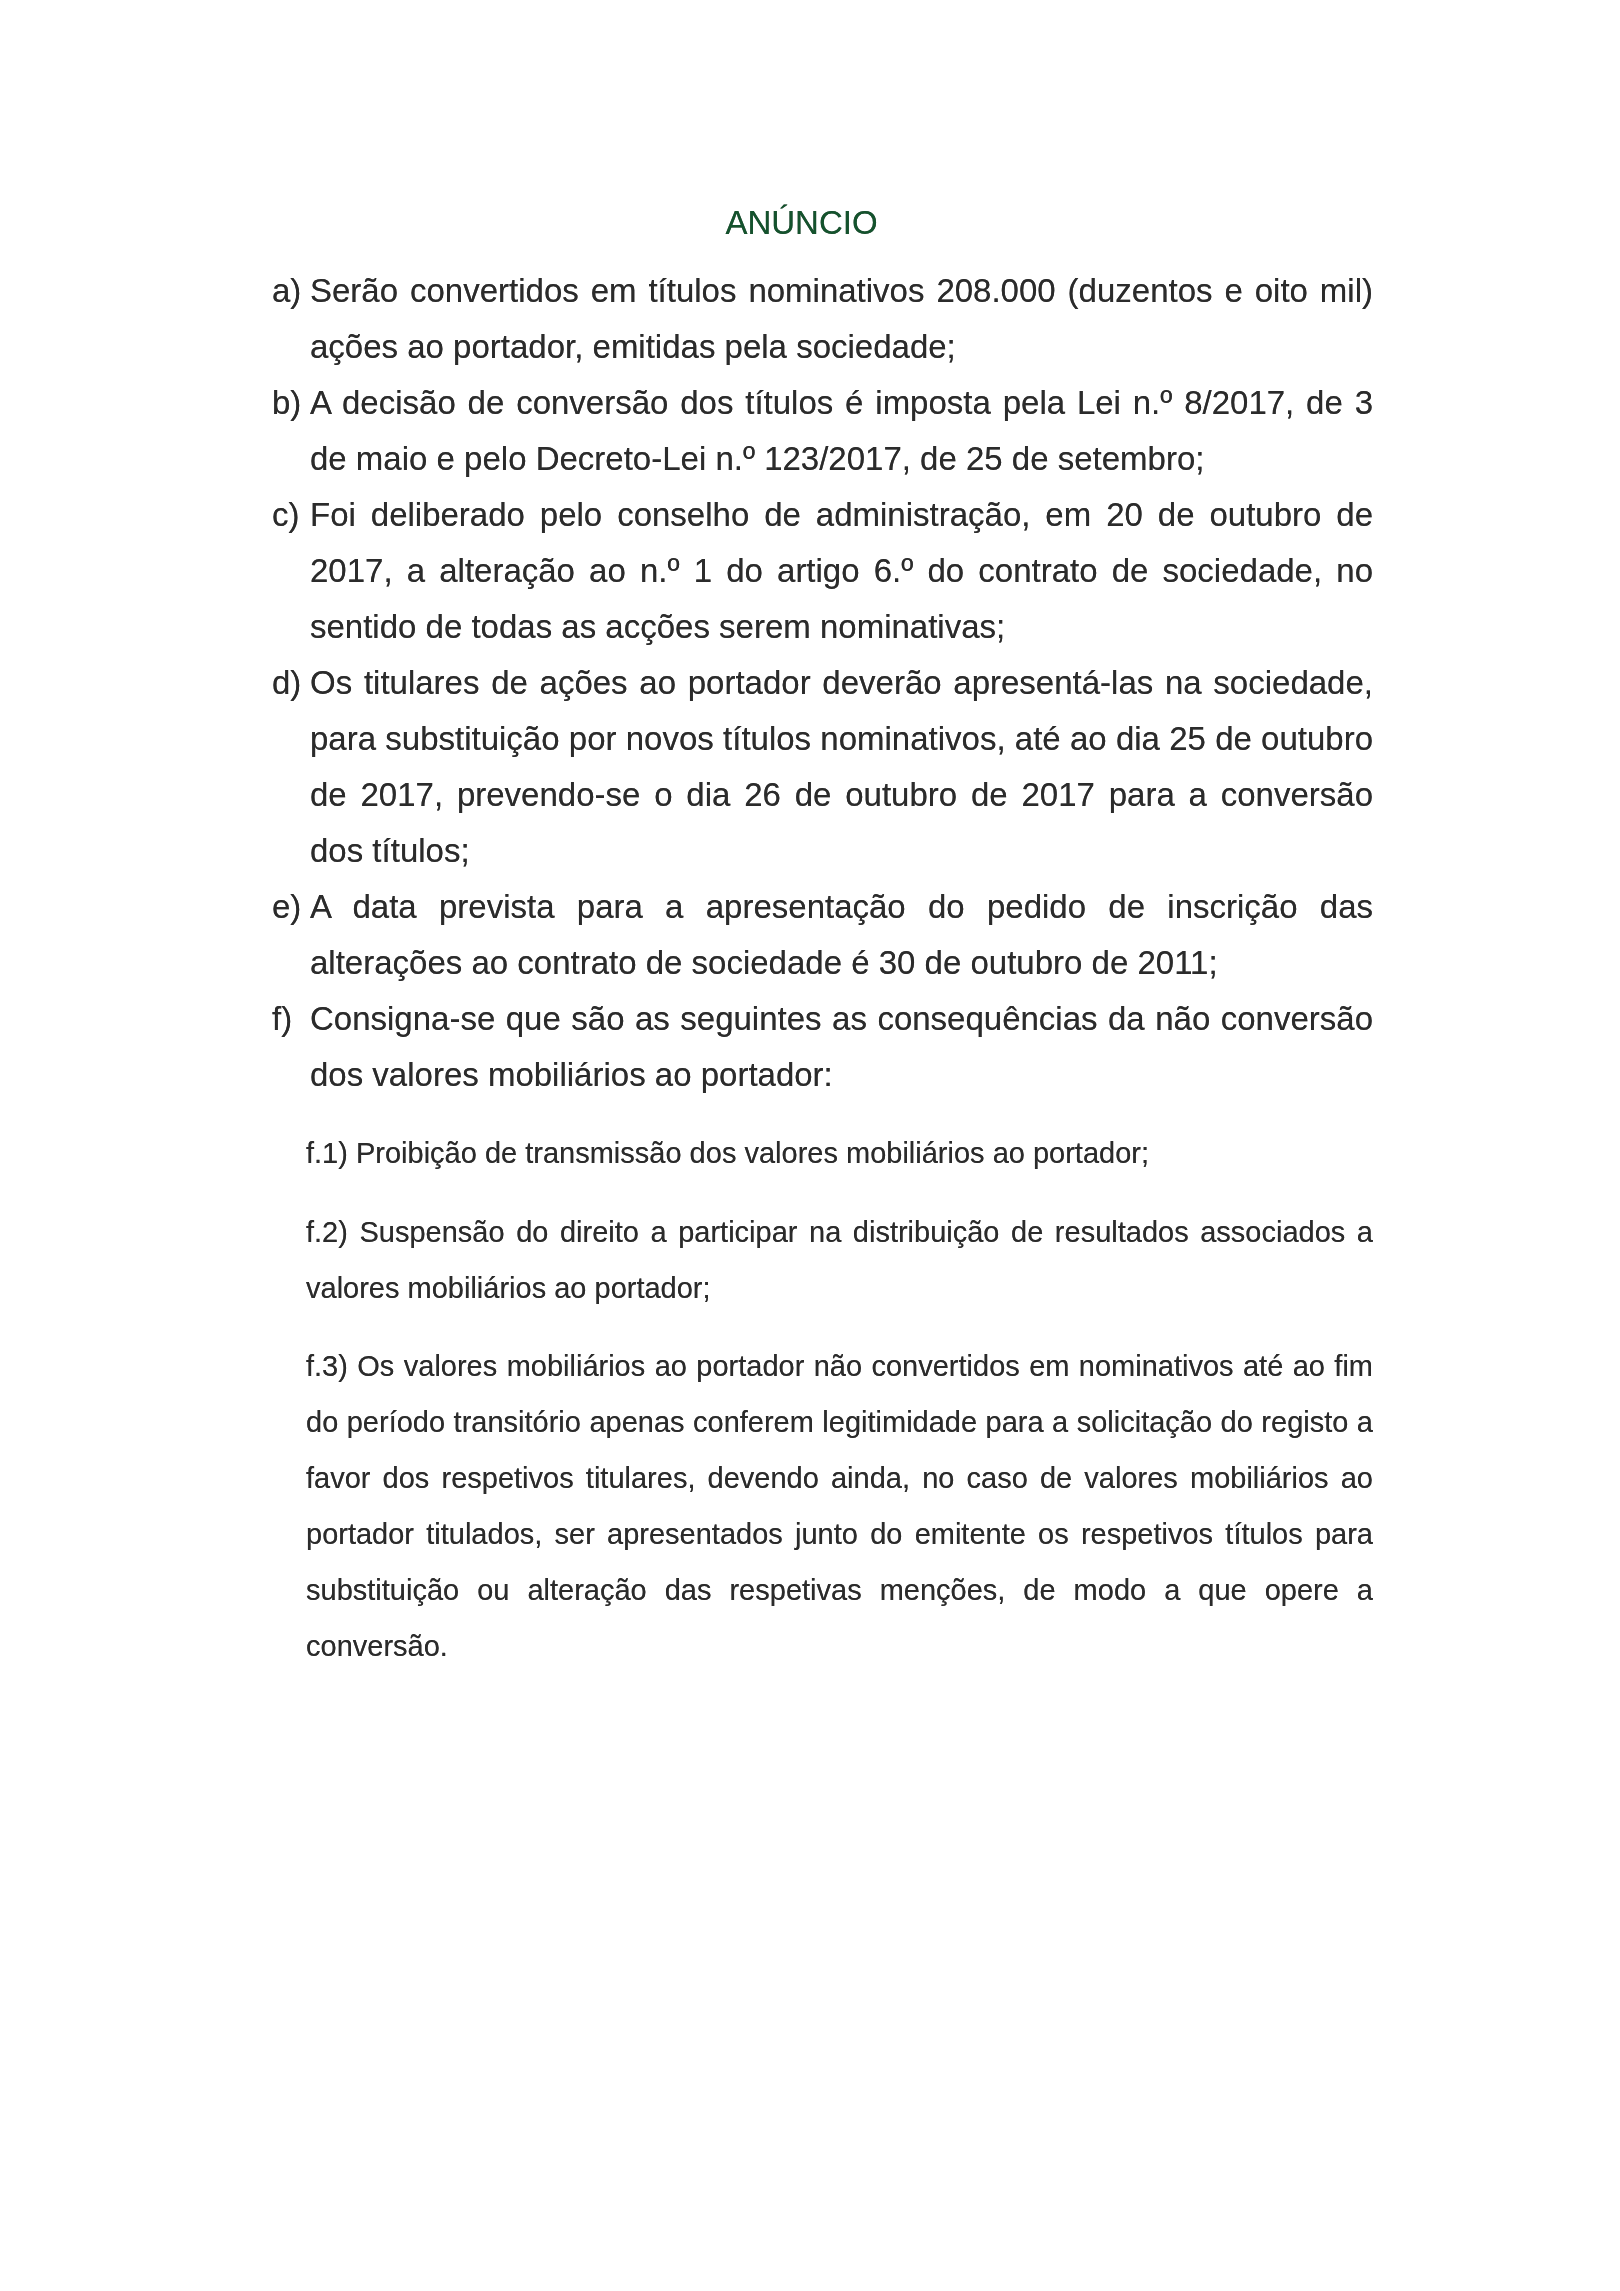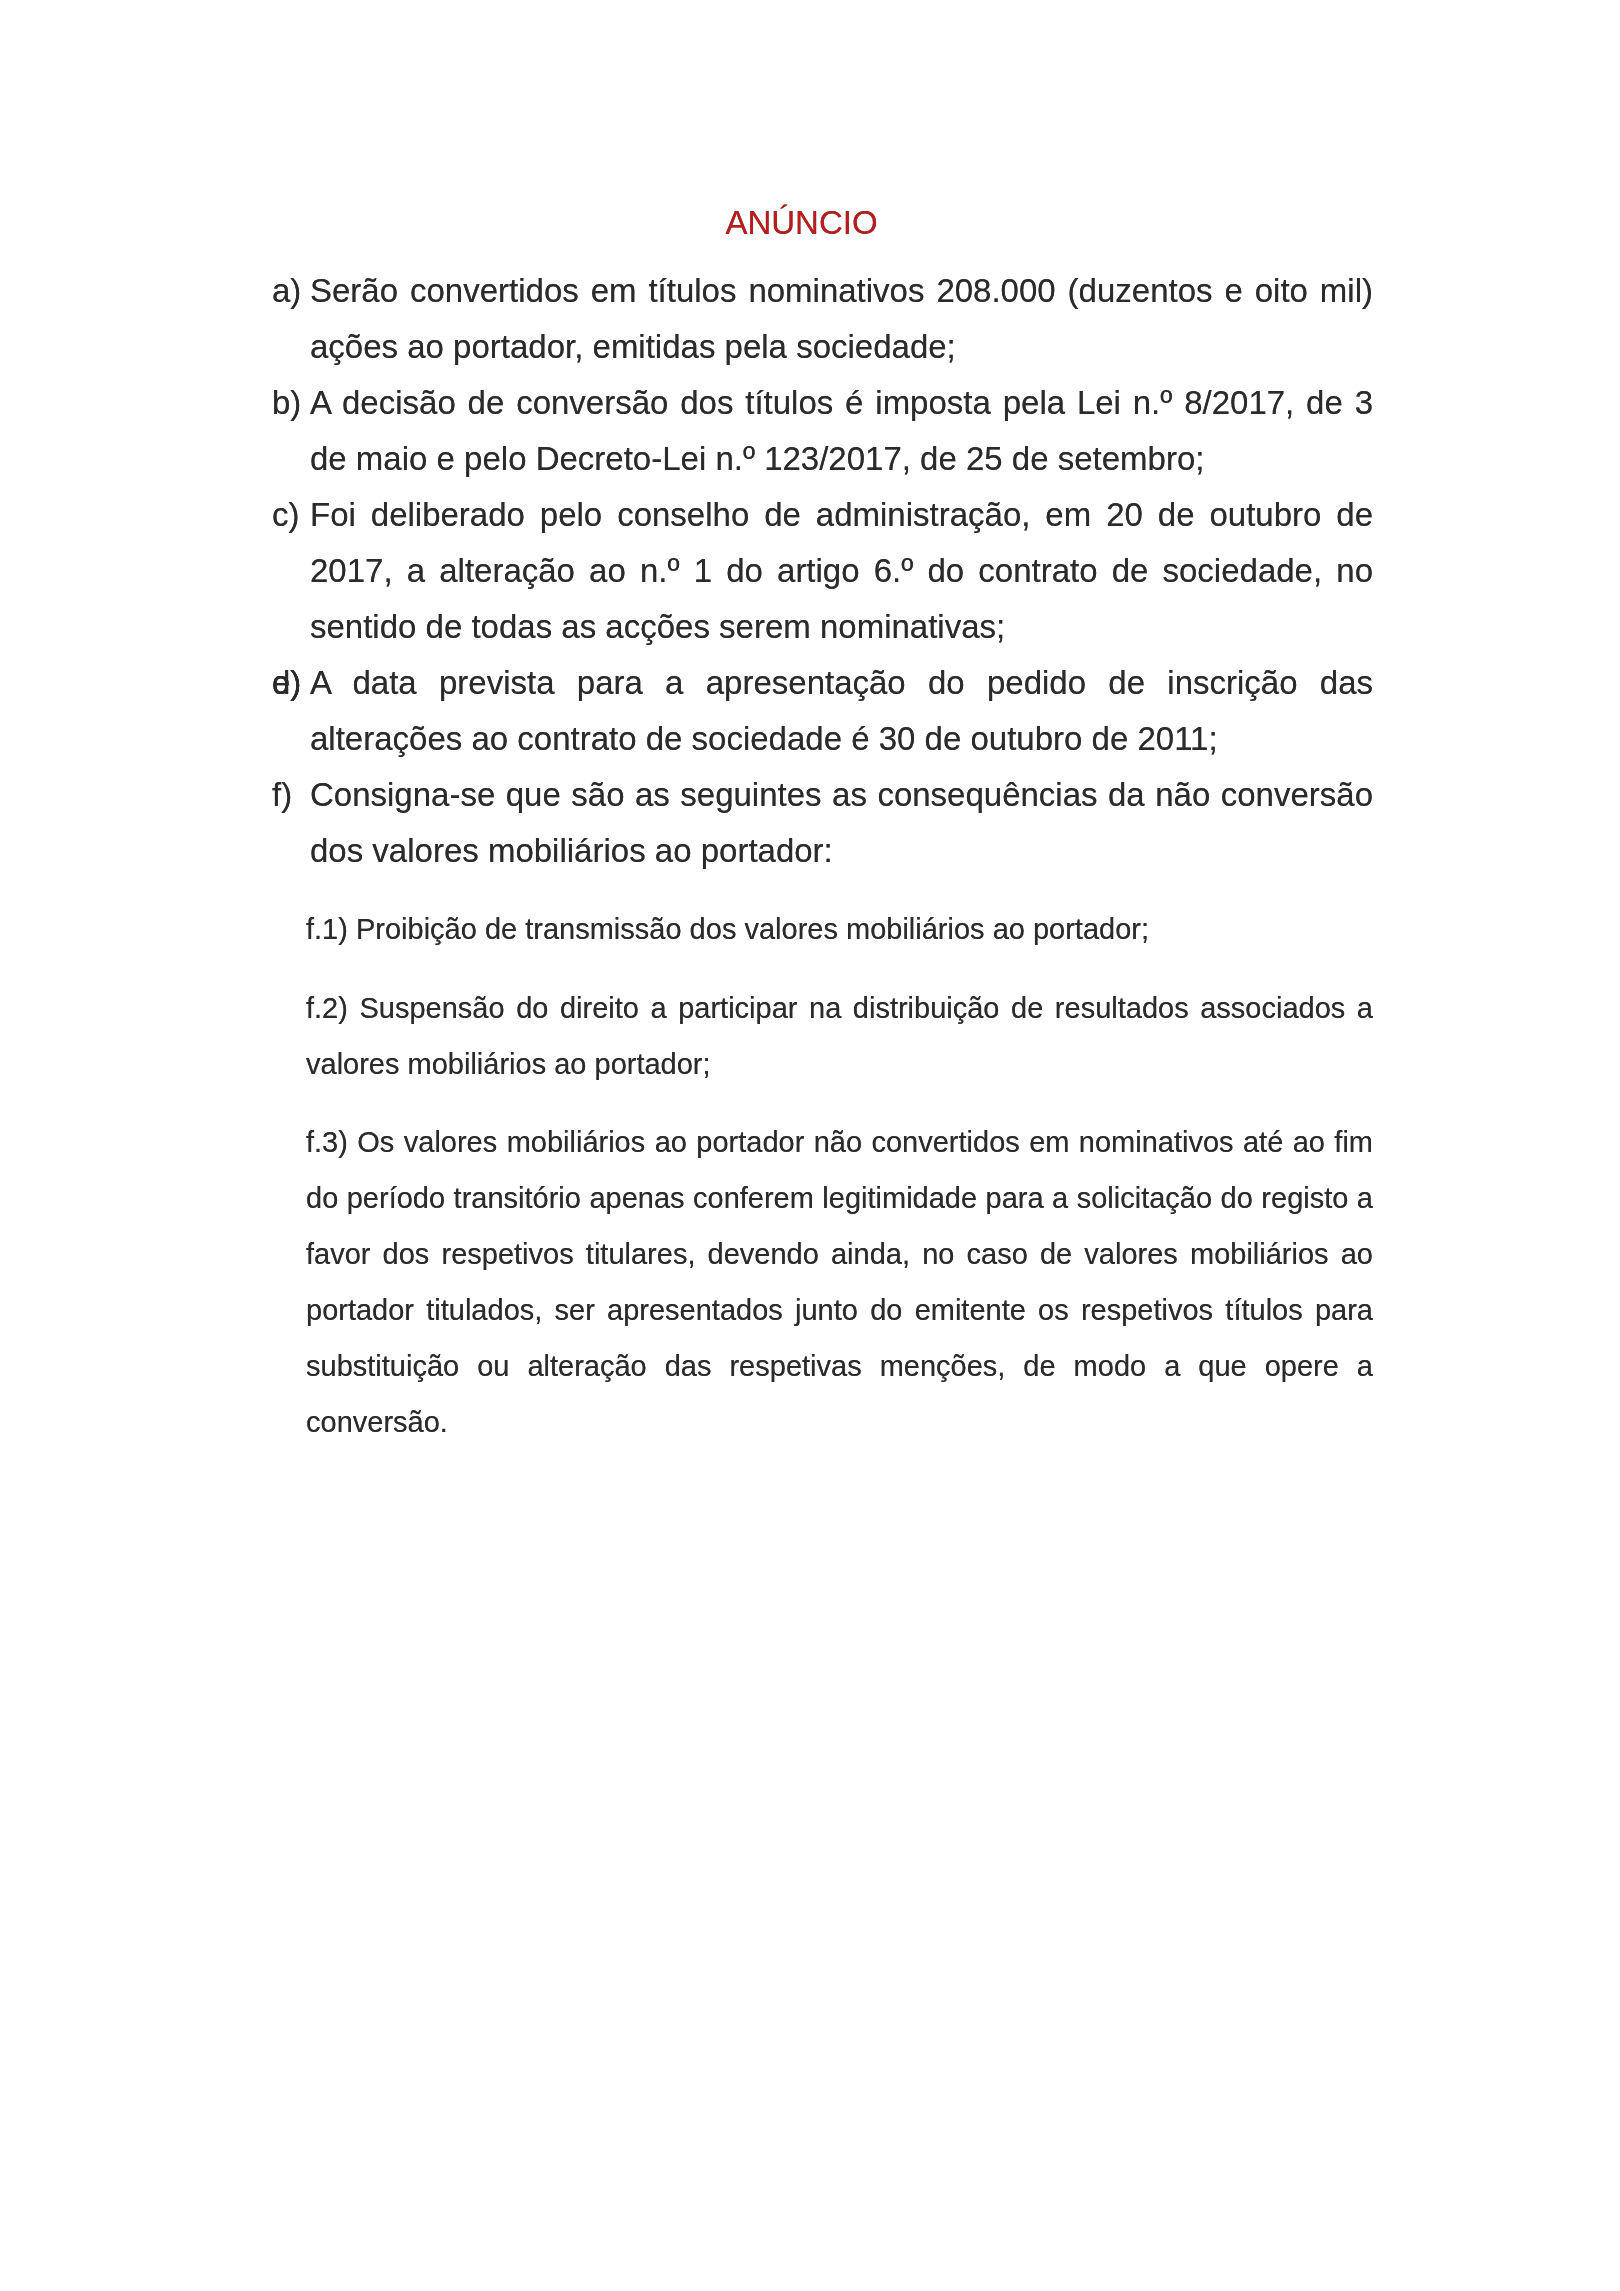--- a/index.html
+++ b/index.html
@@ -22,21 +22,21 @@
     left: 230px;
     top: 0;
     width: 1143px;
   }
   .doc-title {
     margin: 204px 0 14px 0;
     font-size: 33px;
     font-weight: normal;
     text-align: center;
     line-height: 1.15;
-    color: #b91c1c;
+    color: #14532d;
   }
   .intro {
     margin: 110px 0 0 0;
     font-size: 33px;
     line-height: 56px;
     text-align: justify;
   }
   .items {
     margin-top: 20.6px;
   }
@@ -82,21 +82,21 @@
 
   <div class="item">
     <span class="item-label">b)</span><span class="item-text">A decisão de conversão dos títulos é imposta pela Lei n.º 8/2017, de 3 de maio e pelo Decreto-Lei n.º 123/2017, de 25 de setembro;</span>
   </div>
 
   <div class="item">
     <span class="item-label">c)</span><span class="item-text">Foi deliberado pelo conselho de administração, em 20 de outubro de 2017, a alteração ao n.º 1 do artigo 6.º do contrato de sociedade, no sentido de todas as acções serem nominativas;</span>
   </div>
 
   <div class="item">
-    <span class="item-label">d)</span>
+    <span class="item-label">d)</span><span class="item-text">Os titulares de ações ao portador deverão apresentá-las na sociedade, para substituição por novos títulos nominativos, até ao dia 25 de outubro de 2017, prevendo-se o dia 26 de outubro de 2017 para a conversão dos títulos;</span>
   </div>
 
   <div class="item">
     <span class="item-label">e)</span><span class="item-text">A data prevista para a apresentação do pedido de inscrição das alterações ao contrato de sociedade é 30 de outubro de 2011;</span>
   </div>
 
   <div class="item">
     <span class="item-label">f)</span><span class="item-text">Consigna-se que são as seguintes as consequências da não conversão dos valores mobiliários ao portador:</span>
   </div>
 </div>

